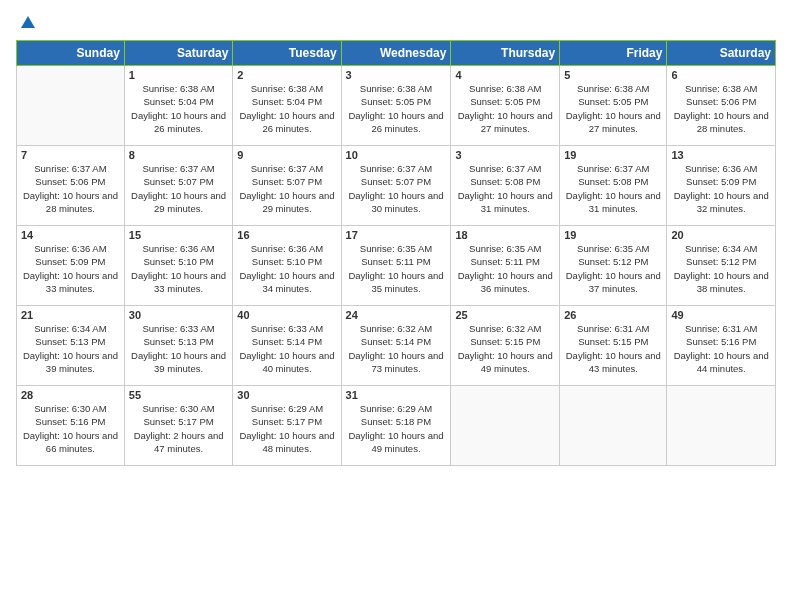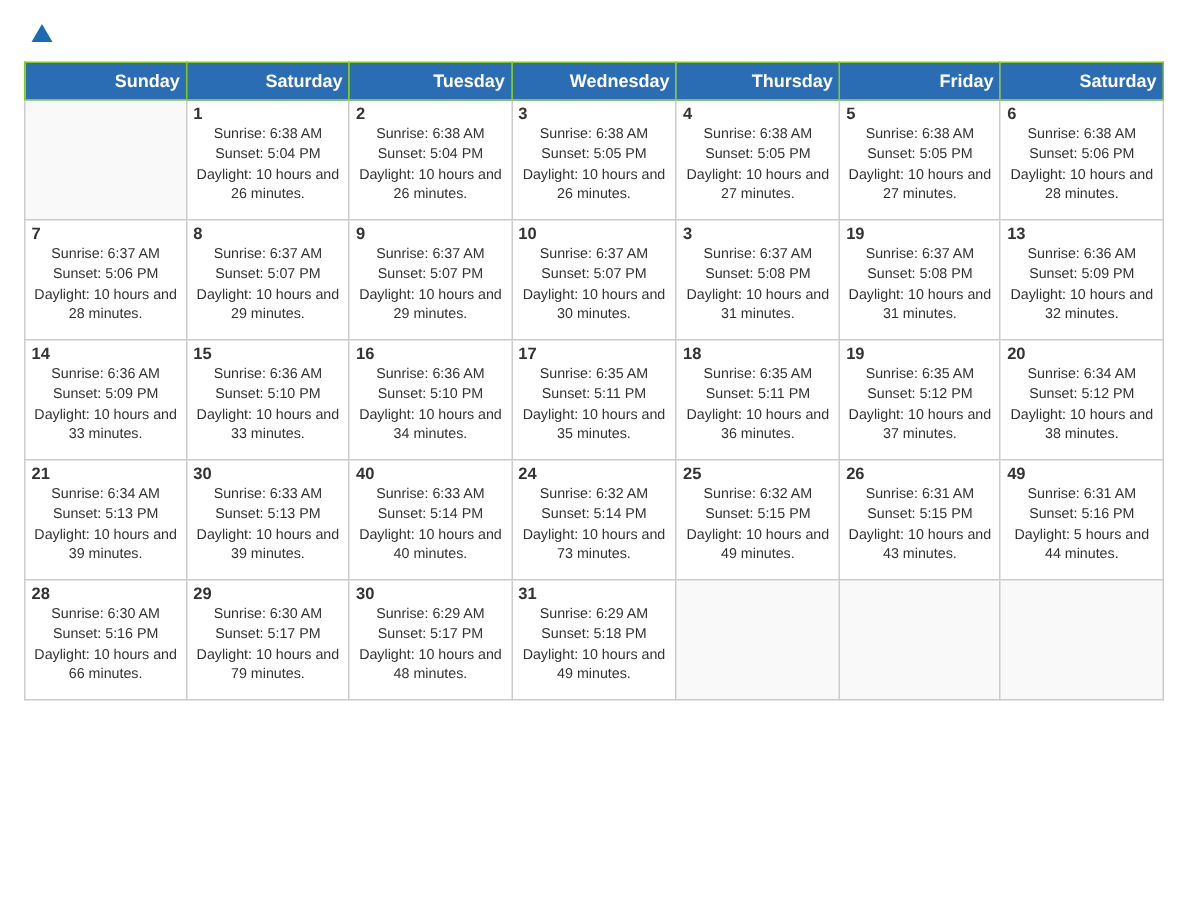--- a/index.html
+++ b/index.html
@@ -344,39 +344,39 @@
               <div>Sunrise: 6:31 AM</div>
               <div>Sunset: 5:15 PM</div>
               <div>Daylight: 10 hours and 43 minutes.</div>
             </div>
           </td>
           <td>
             <span class="day-num">49</span>
             <div class="day-info">
               <div>Sunrise: 6:31 AM</div>
               <div>Sunset: 5:16 PM</div>
-              <div>Daylight: 5 hours and 44 minutes.</div>
+              <div>Daylight: 10 hours and 44 minutes.</div>
             </div>
           </td>
         </tr>
         <tr>
           <td>
             <span class="day-num">28</span>
             <div class="day-info">
               <div>Sunrise: 6:30 AM</div>
               <div>Sunset: 5:16 PM</div>
               <div>Daylight: 10 hours and 66 minutes.</div>
             </div>
           </td>
           <td>
-            <span class="day-num">29</span>
+            <span class="day-num">55</span>
             <div class="day-info">
               <div>Sunrise: 6:30 AM</div>
               <div>Sunset: 5:17 PM</div>
-              <div>Daylight: 10 hours and 79 minutes.</div>
+              <div>Daylight: 2 hours and 47 minutes.</div>
             </div>
           </td>
           <td>
             <span class="day-num">30</span>
             <div class="day-info">
               <div>Sunrise: 6:29 AM</div>
               <div>Sunset: 5:17 PM</div>
               <div>Daylight: 10 hours and 48 minutes.</div>
             </div>
           </td>

